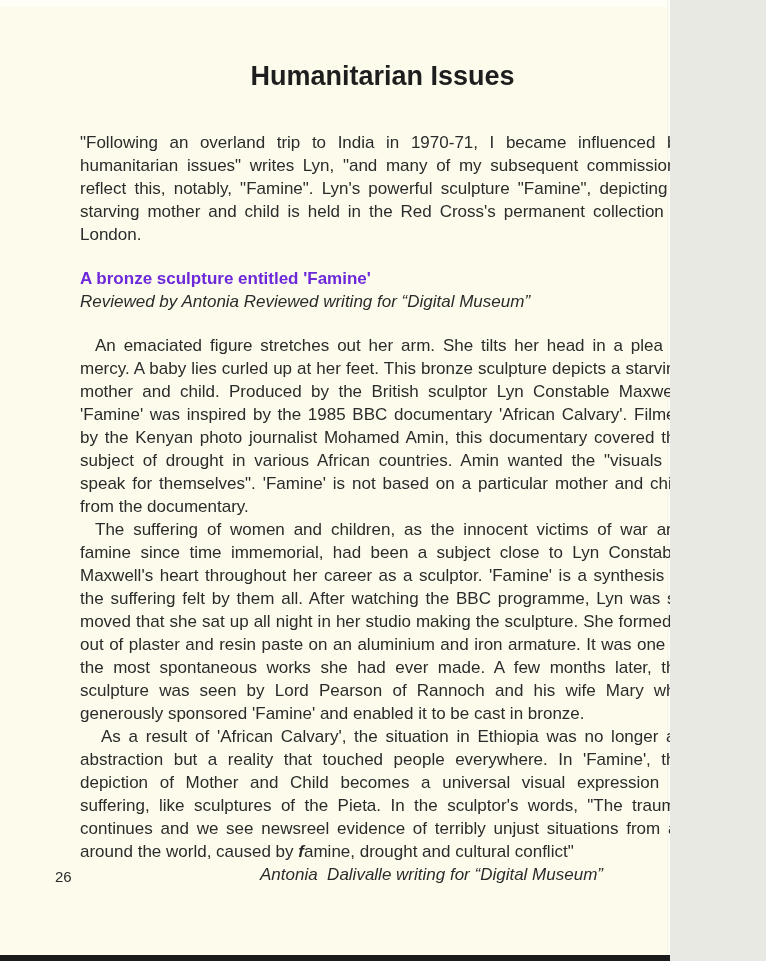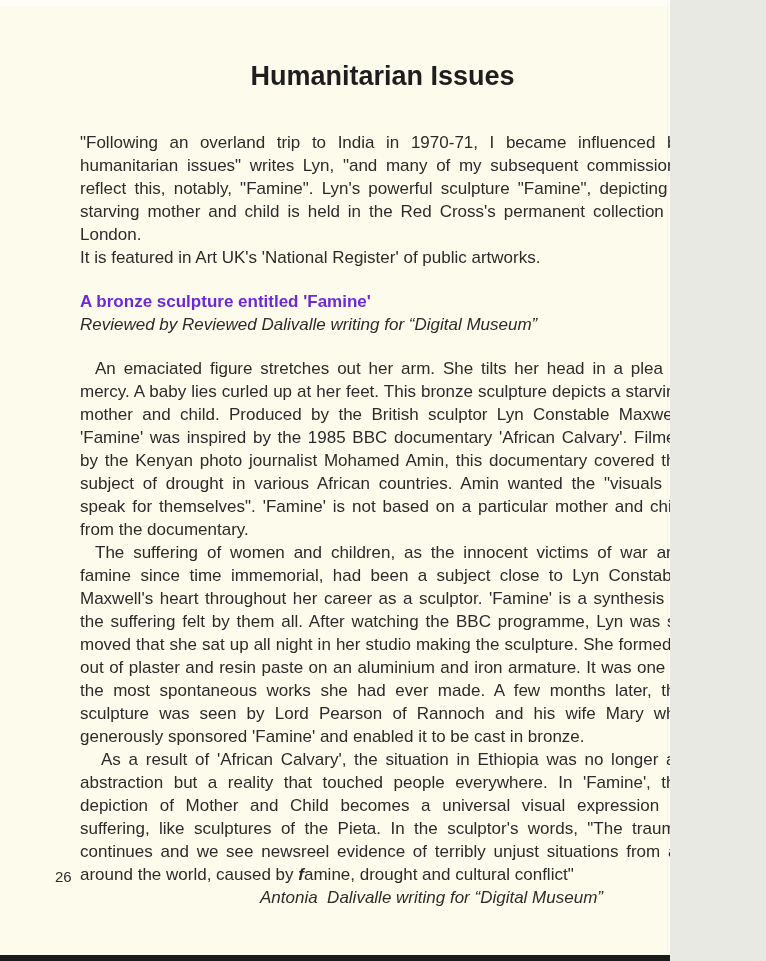--- a/index.html
+++ b/index.html
@@ -109,26 +109,25 @@
 
   <div class="page-top-edge"></div>
   <div class="page-right-edge"></div>
 
   <div class="content">
 
     <h1 class="page-title">Humanitarian Issues</h1>
 
     <div class="intro-block">
       <p class="para justify">"Following an overland trip to India in 1970-71, I became influenced by humanitarian issues" writes Lyn, "and many of my subsequent commissions reflect this, notably, "Famine". Lyn's powerful sculpture "Famine", depicting a starving mother and child is held in the Red Cross's permanent collection in London.</p>
-      <p class="para">It is featured in Art UK's 'National Register' of public artworks.</p>
     </div>
 
     <h2 class="review-heading">A bronze sculpture entitled 'Famine'</h2>
 
-    <p class="review-byline">Reviewed by Reviewed Dalivalle writing for “Digital Museum”</p>
+    <p class="review-byline">Reviewed by Antonia Reviewed writing for “Digital Museum”</p>
 
     <p class="body-para indent-sm first-block">An emaciated figure stretches out her arm. She tilts her head in a plea of mercy. A baby lies curled up at her feet. This bronze sculpture depicts a starving mother and child. Produced by the British sculptor Lyn Constable Maxwell, 'Famine' was inspired by the 1985 BBC documentary 'African Calvary'. Filmed by the Kenyan photo journalist Mohamed Amin, this documentary covered the subject of drought in various African countries. Amin wanted the "visuals to speak for themselves". 'Famine' is not based on a particular mother and child from the documentary.</p>
 
     <p class="body-para indent-sm">The suffering of women and children, as the innocent victims of war and famine since time immemorial, had been a subject close to Lyn Constable Maxwell's heart throughout her career as a sculptor. 'Famine' is a synthesis of the suffering felt by them all. After watching the BBC programme, Lyn was so moved that she sat up all night in her studio making the sculpture. She formed it out of plaster and resin paste on an aluminium and iron armature. It was one of the most spontaneous works she had ever made. A few months later, the sculpture was seen by Lord Pearson of Rannoch and his wife Mary who generously sponsored 'Famine' and enabled it to be cast in bronze.</p>
 
     <p class="body-para indent-md"><span>As a result of 'African Calvary', the situation in Ethiopia was no longer an abstraction but a reality that touched people everywhere. In 'Famine', the depiction of Mother and Child becomes a universal visual expression of suffering, like sculptures of the Pieta. In the sculptor's words, "The trauma continues and we see newsreel evidence of terribly unjust situations from all around the world, caused by </span><span class="f-emph">f</span><span>amine, drought and cultural conflict"</span></p>
 
     <p class="attribution">Antonia  Dalivalle writing for “Digital Museum”</p>
 
   </div>

